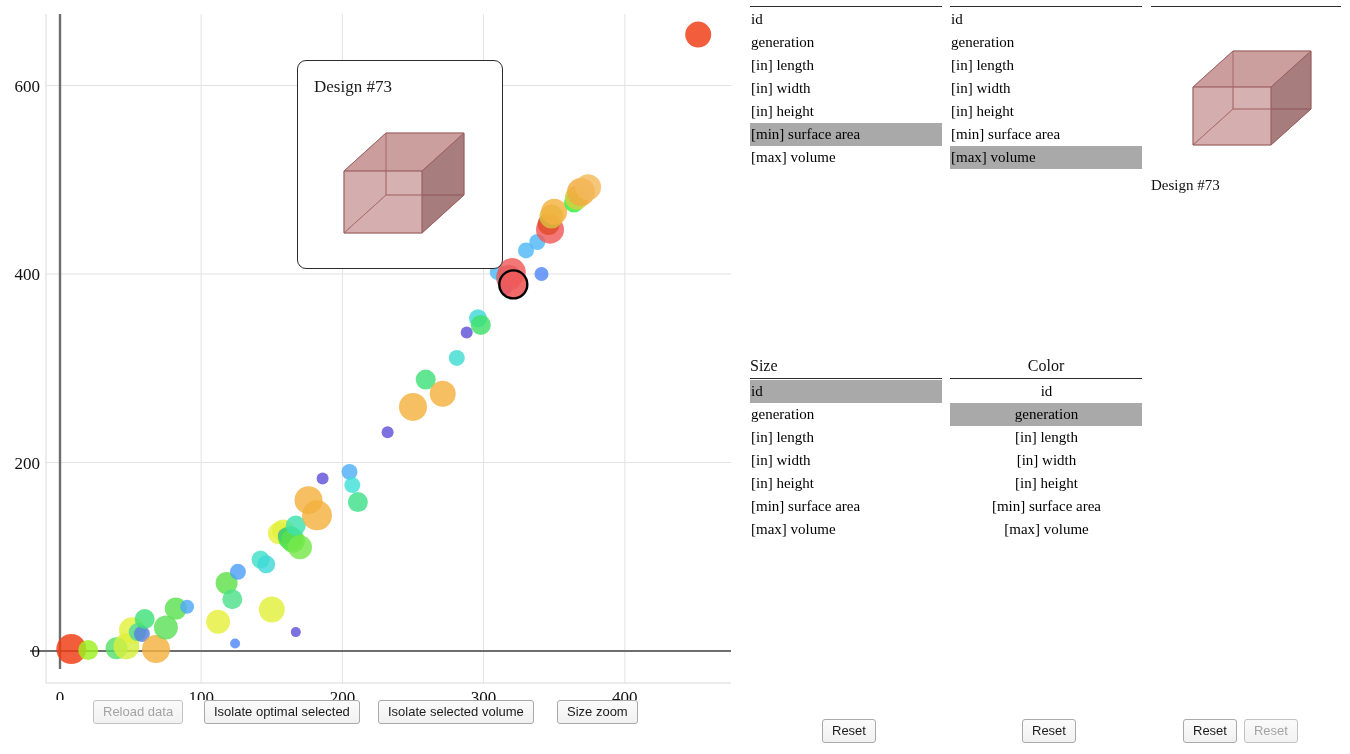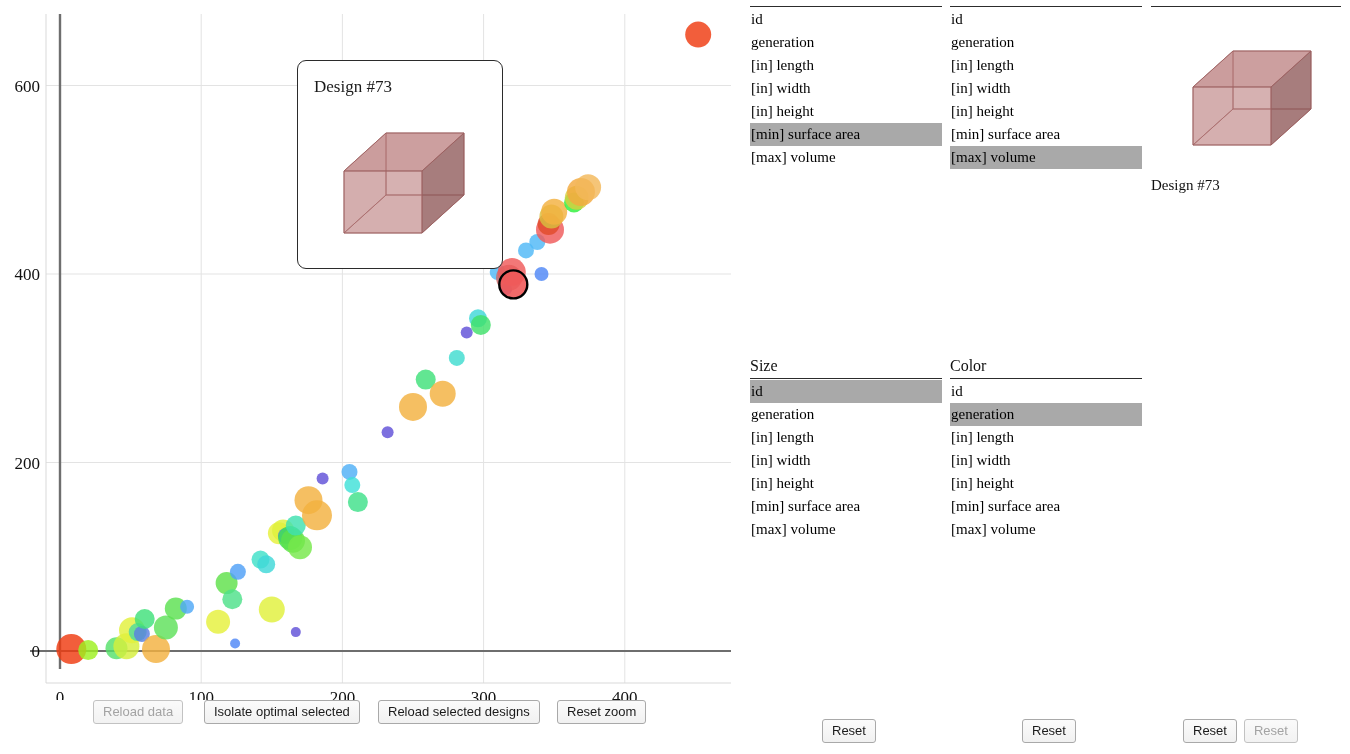--- a/index.html
+++ b/index.html
@@ -246,22 +246,22 @@
           <polygon points="18.0,120.0 18.0,58.0 60.0,20.0 60.0,82.0" fill="#b97d7d" fill-opacity="0.34" stroke="#9b5f5f" stroke-width="0.9" stroke-opacity="0.85"></polygon>
           <polygon points="18.0,58.0 96.0,58.0 138.0,20.0 60.0,20.0" fill="#b97d7d" fill-opacity="0.62" stroke="#9b5f5f" stroke-width="0.9" stroke-opacity="0.85"></polygon>
           <polygon points="96.0,120.0 96.0,58.0 138.0,20.0 138.0,82.0" fill="#8d5a5a" fill-opacity="0.72" stroke="#9b5f5f" stroke-width="0.9" stroke-opacity="0.85"></polygon>
           <polygon points="18.0,120.0 96.0,120.0 96.0,58.0 18.0,58.0" fill="#b97d7d" fill-opacity="0.42" stroke="#9b5f5f" stroke-width="0.9" stroke-opacity="0.85"></polygon>
         </svg>
     </div>
 
     <div id="plot-buttons">
         <button class="btn disabled" style="position: absolute; left: 93px;">Reload data</button>
         <button class="btn" style="position: absolute; left: 204px;">Isolate optimal selected</button>
-        <button class="btn" style="position: absolute; left: 378px;">Reload selected designs</button>
-        <button class="btn" style="position: absolute; left: 557px;">Reset zoom</button>
+        <button class="btn" style="position: absolute; left: 378px;">Isolate selected volume</button>
+        <button class="btn" style="position: absolute; left: 557px;">Size zoom</button>
       </div>
   </div>
 
   <div class="col-list" id="col-x" style="left:750px; top:6px; width:192px;">
     <div class="col-rule"></div>
     <div class="col-items">
         <div class="col-item">id</div>
         <div class="col-item">generation</div>
         <div class="col-item">[in] length</div>
         <div class="col-item">[in] width</div>
@@ -306,21 +306,21 @@
         <div class="col-item selected">id</div>
         <div class="col-item">generation</div>
         <div class="col-item">[in] length</div>
         <div class="col-item">[in] width</div>
         <div class="col-item">[in] height</div>
         <div class="col-item">[min] surface area</div>
         <div class="col-item">[max] volume</div>
       </div>
   </div>
 
-  <div class="col-list" id="col-color" style="left:950px; top:356px; width:192px;">
+  <div class="col-list" id="col-color" style="left:950px; top:356px; width:192px;text-align:center;">
     <div class="col-title">Color</div>
     <div class="col-rule"></div>
     <div class="col-items">
         <div class="col-item">id</div>
         <div class="col-item selected">generation</div>
         <div class="col-item">[in] length</div>
         <div class="col-item">[in] width</div>
         <div class="col-item">[in] height</div>
         <div class="col-item">[min] surface area</div>
         <div class="col-item">[max] volume</div>

